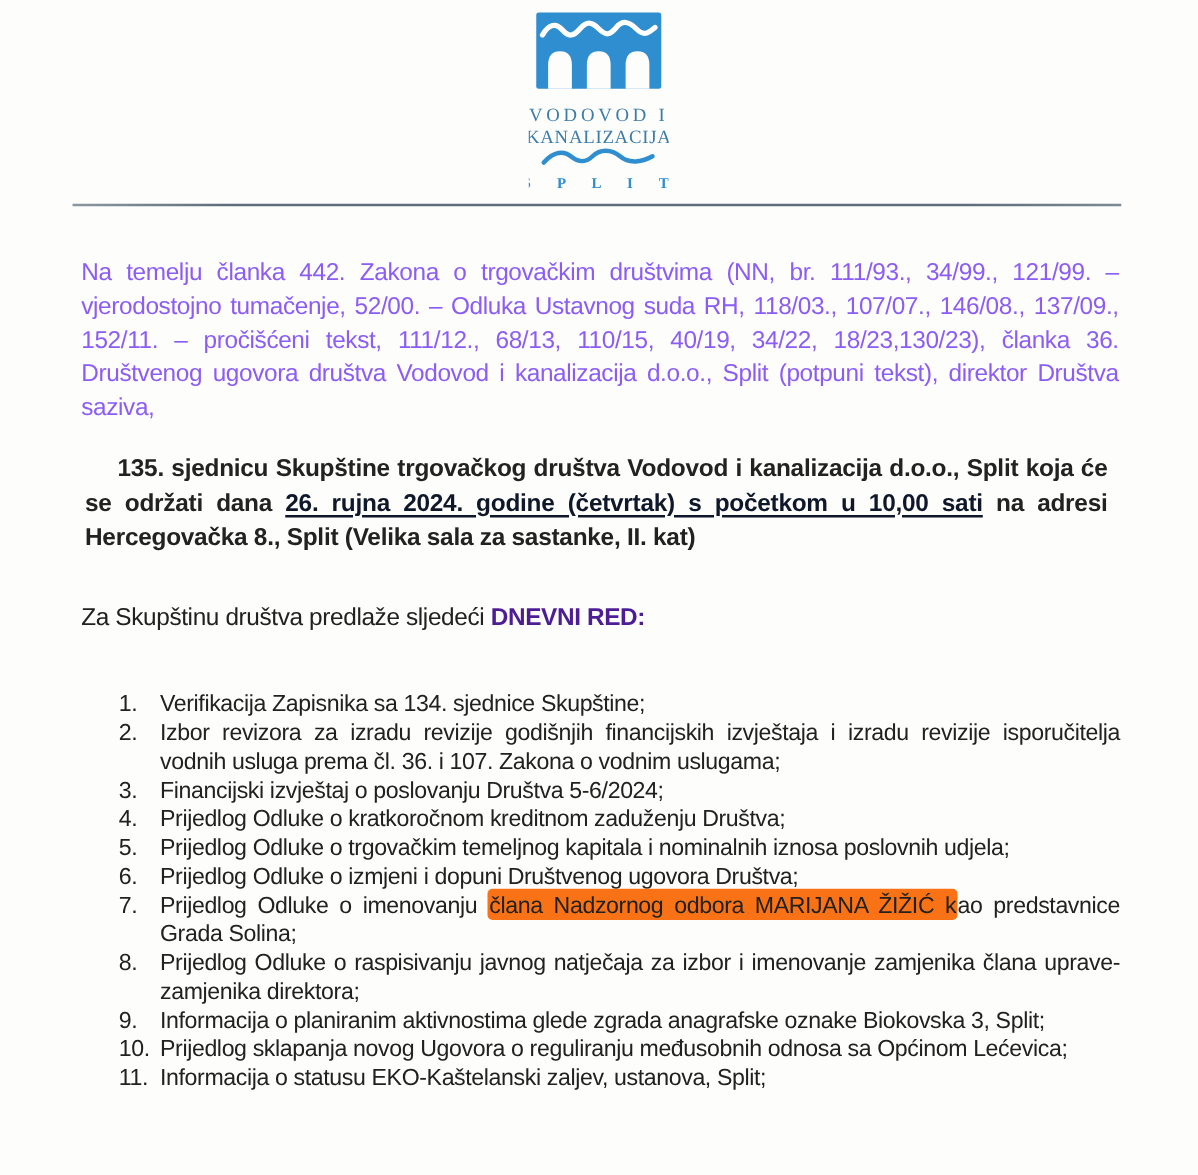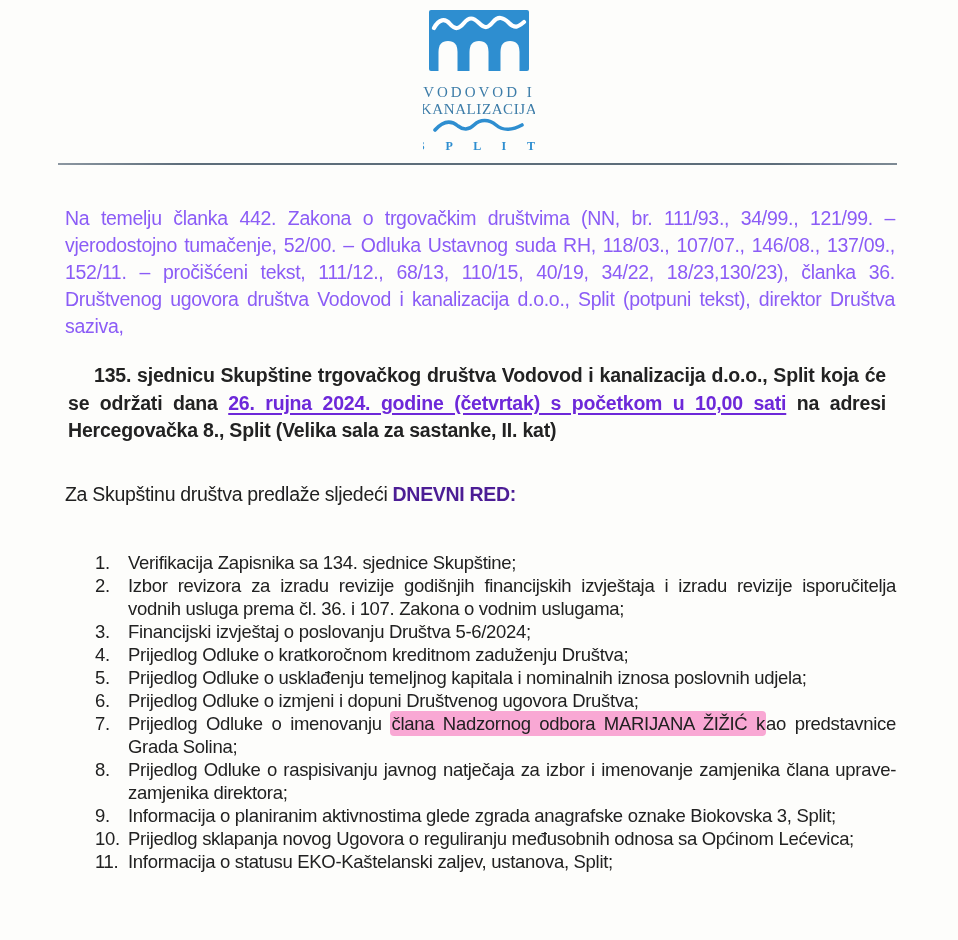--- a/index.html
+++ b/index.html
@@ -42,21 +42,21 @@
     position: absolute;
     top: 362px; left: 68px; width: 818px;
     font-size: 19.5px; line-height: 27.5px;
     letter-spacing: -0.2px;
     font-weight: bold;
     text-align: justify;
     text-indent: 26px;
     color: #222;
   }
   .invitation .date-link {
-    color: #6d28d9;
+    color: #0f172a;
     text-decoration: underline;
     text-decoration-thickness: 2px;
     text-underline-offset: 3px;
   }
   .agenda-header {
     position: absolute;
     top: 483px; left: 65px; width: 830px;
     font-size: 19.5px; letter-spacing: -0.3px;
     color: #212121;
   }
@@ -67,21 +67,21 @@
     position: absolute;
     top: 551px; left: 95px; width: 801px;
     font-size: 18.5px; line-height: 23px;
     letter-spacing: -0.3px;
     color: #212121;
   }
   .agenda .row { display: flex; }
   .agenda .num { flex: none; width: 33px; }
   .agenda .txt { flex: 1; text-align: justify; }
   .hl {
-    background: #f9a8d4;
+    background: #f97316;
     border-radius: 4px;
     padding: 2px 1px;
     box-decoration-break: clone;
     -webkit-box-decoration-break: clone;
   }
 </style>
 </head>
 <body>
 
 <div class="page">
@@ -131,21 +131,21 @@
       <div class="txt">Financijski izvještaj o poslovanju Društva 5-6/2024;</div>
     </div>
 
     <div class="row">
       <span class="num">4.</span>
       <div class="txt">Prijedlog Odluke o kratkoročnom kreditnom zaduženju Društva;</div>
     </div>
 
     <div class="row">
       <span class="num">5.</span>
-      <div class="txt">Prijedlog Odluke o usklađenju temeljnog kapitala i nominalnih iznosa poslovnih udjela;</div>
+      <div class="txt">Prijedlog Odluke o trgovačkim temeljnog kapitala i nominalnih iznosa poslovnih udjela;</div>
     </div>
 
     <div class="row">
       <span class="num">6.</span>
       <div class="txt">Prijedlog Odluke o izmjeni i dopuni Društvenog ugovora Društva;</div>
     </div>
 
     <div class="row">
       <span class="num">7.</span>
       <div class="txt"><span>Prijedlog Odluke o imenovanju </span><span class="hl">člana Nadzornog odbora  MARIJANA ŽIŽIĆ k</span><span>ao predstavnice Grada Solina;</span></div>

